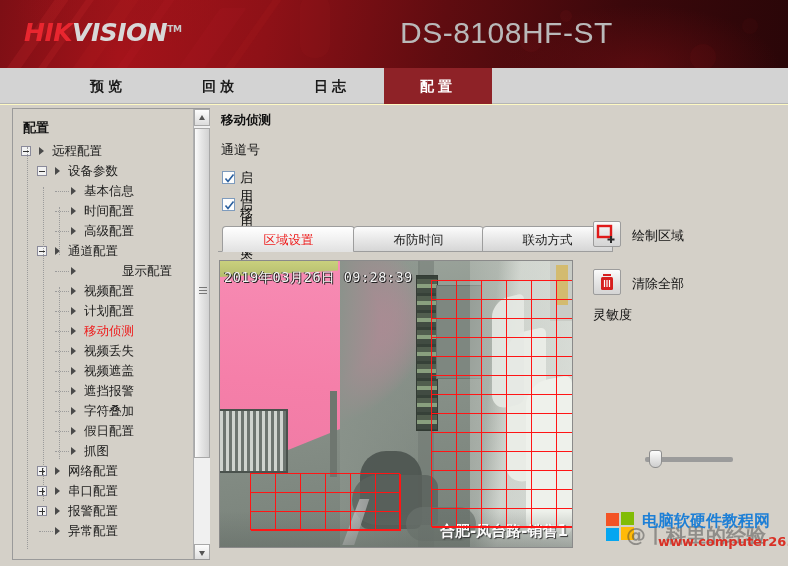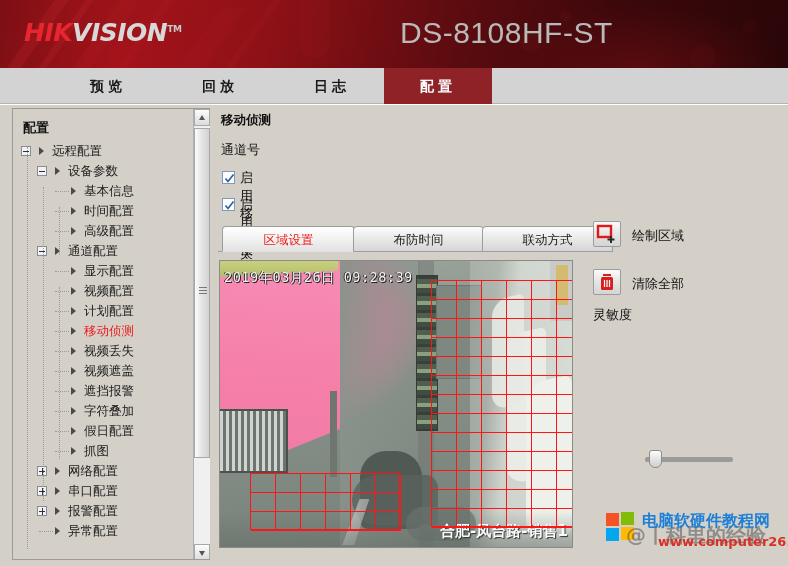--- a/index.html
+++ b/index.html
@@ -3,21 +3,21 @@
 <meta charset="utf-8">
 <style>
   * { box-sizing: border-box; }
   html, body {
     margin: 0; padding: 0;
     width: 788px; height: 566px;
     overflow: hidden;
     font-family: "DejaVu Sans", "Liberation Sans", sans-serif;
     background: #d4d0c8;
   }
-  #app { position: relative; width: 788px; height: 566px; background: #ffffff; }
+  #app { position: relative; width: 788px; height: 566px; background: #fef9c3; }
 
   
   .header {
     position: absolute; left: 0; top: 0; width: 788px; height: 68px;
     background:
       radial-gradient(ellipse 150px 60px at 120px 10px, rgba(150,20,25,.55), rgba(0,0,0,0) 70%),
       radial-gradient(ellipse 200px 90px at 640px 68px, rgba(120,15,20,.5), rgba(0,0,0,0) 70%),
       linear-gradient(100deg, #7d0f15 0%, #a4131a 16%, #8e1117 34%, #5f0c10 56%, #3b080b 78%, #2a0608 100%);
     overflow: hidden;
   }
@@ -280,21 +280,21 @@
 
     <div class="sidebar">
       <div class="sidebar-title">配置</div>
       <div class="tree" id="tree-root">
           <div class="tnode"><span class="pm" style="left: 8px;"></span><span class="arrow" style="left: 26px;"></span><span class="lbl" style="margin-left: 39px; display: inline-block;">远程配置</span></div>
           <div class="tnode"><span class="pm" style="left: 24px;"></span><span class="arrow" style="left: 42px;"></span><span class="lbl" style="margin-left: 55px; display: inline-block;">设备参数</span></div>
           <div class="tnode"><span class="dot" style="left: 42px; width: 14px;"></span><span class="arrow" style="left: 58px;"></span><span class="lbl" style="margin-left: 71px; display: inline-block;">基本信息</span></div>
           <div class="tnode"><span class="dot" style="left: 42px; width: 14px;"></span><span class="arrow" style="left: 58px;"></span><span class="lbl" style="margin-left: 71px; display: inline-block;">时间配置</span></div>
           <div class="tnode"><span class="dot" style="left: 42px; width: 14px;"></span><span class="arrow" style="left: 58px;"></span><span class="lbl" style="margin-left: 71px; display: inline-block;">高级配置</span></div>
           <div class="tnode"><span class="pm" style="left: 24px;"></span><span class="arrow" style="left: 42px;"></span><span class="lbl" style="margin-left: 55px; display: inline-block;">通道配置</span></div>
-          <div class="tnode"><span class="dot" style="left: 42px; width: 14px;"></span><span class="arrow" style="left: 58px;"></span><span class="lbl" style="margin-left: 71px; display: inline-block;">显示配置</span></div>
+          <div class="tnode"><span class="dot" style="left: 42px; width: 14px;"></span><span class="arrow" style="left: 58px;"></span><span class="lbl" style="margin-left: 109px; display: inline-block;">显示配置</span></div>
           <div class="tnode"><span class="dot" style="left: 42px; width: 14px;"></span><span class="arrow" style="left: 58px;"></span><span class="lbl" style="margin-left: 71px; display: inline-block;">视频配置</span></div>
           <div class="tnode"><span class="dot" style="left: 42px; width: 14px;"></span><span class="arrow" style="left: 58px;"></span><span class="lbl" style="margin-left: 71px; display: inline-block;">计划配置</span></div>
           <div class="tnode sel"><span class="dot" style="left: 42px; width: 14px;"></span><span class="arrow" style="left: 58px;"></span><span class="lbl" style="margin-left: 71px; display: inline-block;">移动侦测</span></div>
           <div class="tnode"><span class="dot" style="left: 42px; width: 14px;"></span><span class="arrow" style="left: 58px;"></span><span class="lbl" style="margin-left: 71px; display: inline-block;">视频丢失</span></div>
           <div class="tnode"><span class="dot" style="left: 42px; width: 14px;"></span><span class="arrow" style="left: 58px;"></span><span class="lbl" style="margin-left: 71px; display: inline-block;">视频遮盖</span></div>
           <div class="tnode"><span class="dot" style="left: 42px; width: 14px;"></span><span class="arrow" style="left: 58px;"></span><span class="lbl" style="margin-left: 71px; display: inline-block;">遮挡报警</span></div>
           <div class="tnode"><span class="dot" style="left: 42px; width: 14px;"></span><span class="arrow" style="left: 58px;"></span><span class="lbl" style="margin-left: 71px; display: inline-block;">字符叠加</span></div>
           <div class="tnode"><span class="dot" style="left: 42px; width: 14px;"></span><span class="arrow" style="left: 58px;"></span><span class="lbl" style="margin-left: 71px; display: inline-block;">假日配置</span></div>
           <div class="tnode"><span class="dot" style="left: 42px; width: 14px;"></span><span class="arrow" style="left: 58px;"></span><span class="lbl" style="margin-left: 71px; display: inline-block;">抓图</span></div>
           <div class="tnode"><span class="pm plus" style="left: 24px;"></span><span class="arrow" style="left: 42px;"></span><span class="lbl" style="margin-left: 55px; display: inline-block; text-align: right;">网络配置</span></div>

